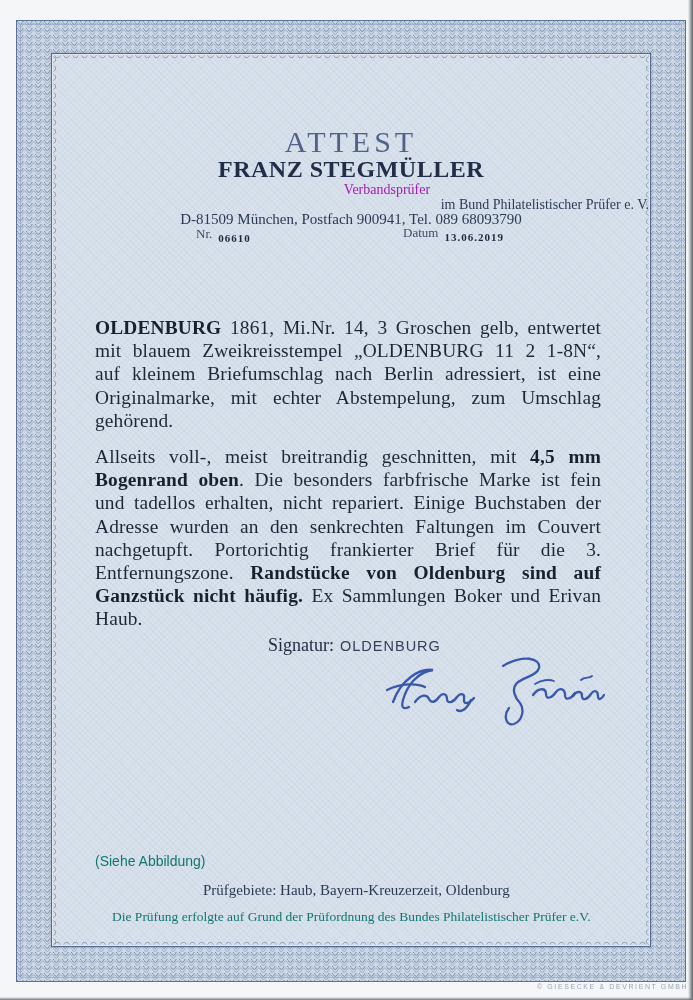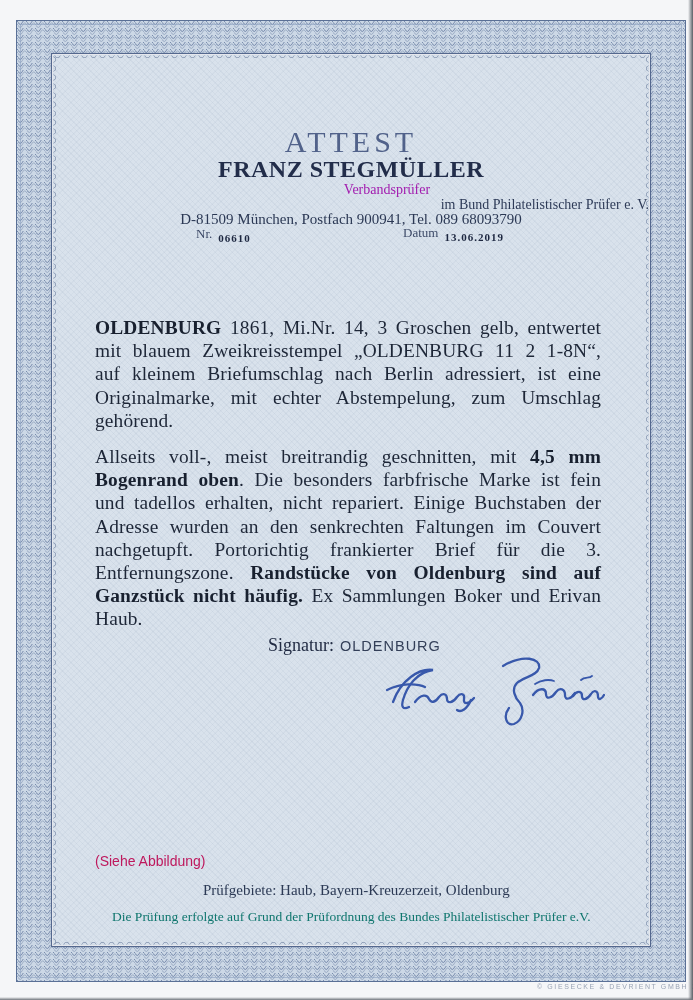--- a/index.html
+++ b/index.html
@@ -66,21 +66,21 @@
 
   
   .sig-line{left:268px;top:635px;white-space:nowrap;color:#222c44;}
   .sig-label{font-size:18px;}
   .sig-name{font-family:"Liberation Sans", sans-serif;font-size:14.5px;
     letter-spacing:1px;color:#333f58;margin-left:6px;}
   .sig-svg{left:375px;top:650px;}
 
   
   .see-note{left:95px;top:853px;font-family:"Liberation Sans", sans-serif;
-    font-size:14px;color:#be185d;}
+    font-size:14px;color:#0f766e;}
   .areas{left:203px;top:882px;font-size:15px;color:#2c3a55;white-space:nowrap;}
   .legal{left:112px;top:909px;font-size:13.5px;color:#0f766e;white-space:nowrap;}
   .copyright{left:537px;top:983px;font-family:"Liberation Sans", sans-serif;
     font-size:7px;letter-spacing:1.6px;color:#9aa4b5;white-space:nowrap;}
 </style>
 </head>
 <body>
 
 <svg class="abs" width="693" height="1000" viewBox="0 0 693 1000" style="left:0;top:0;">
   <defs>

